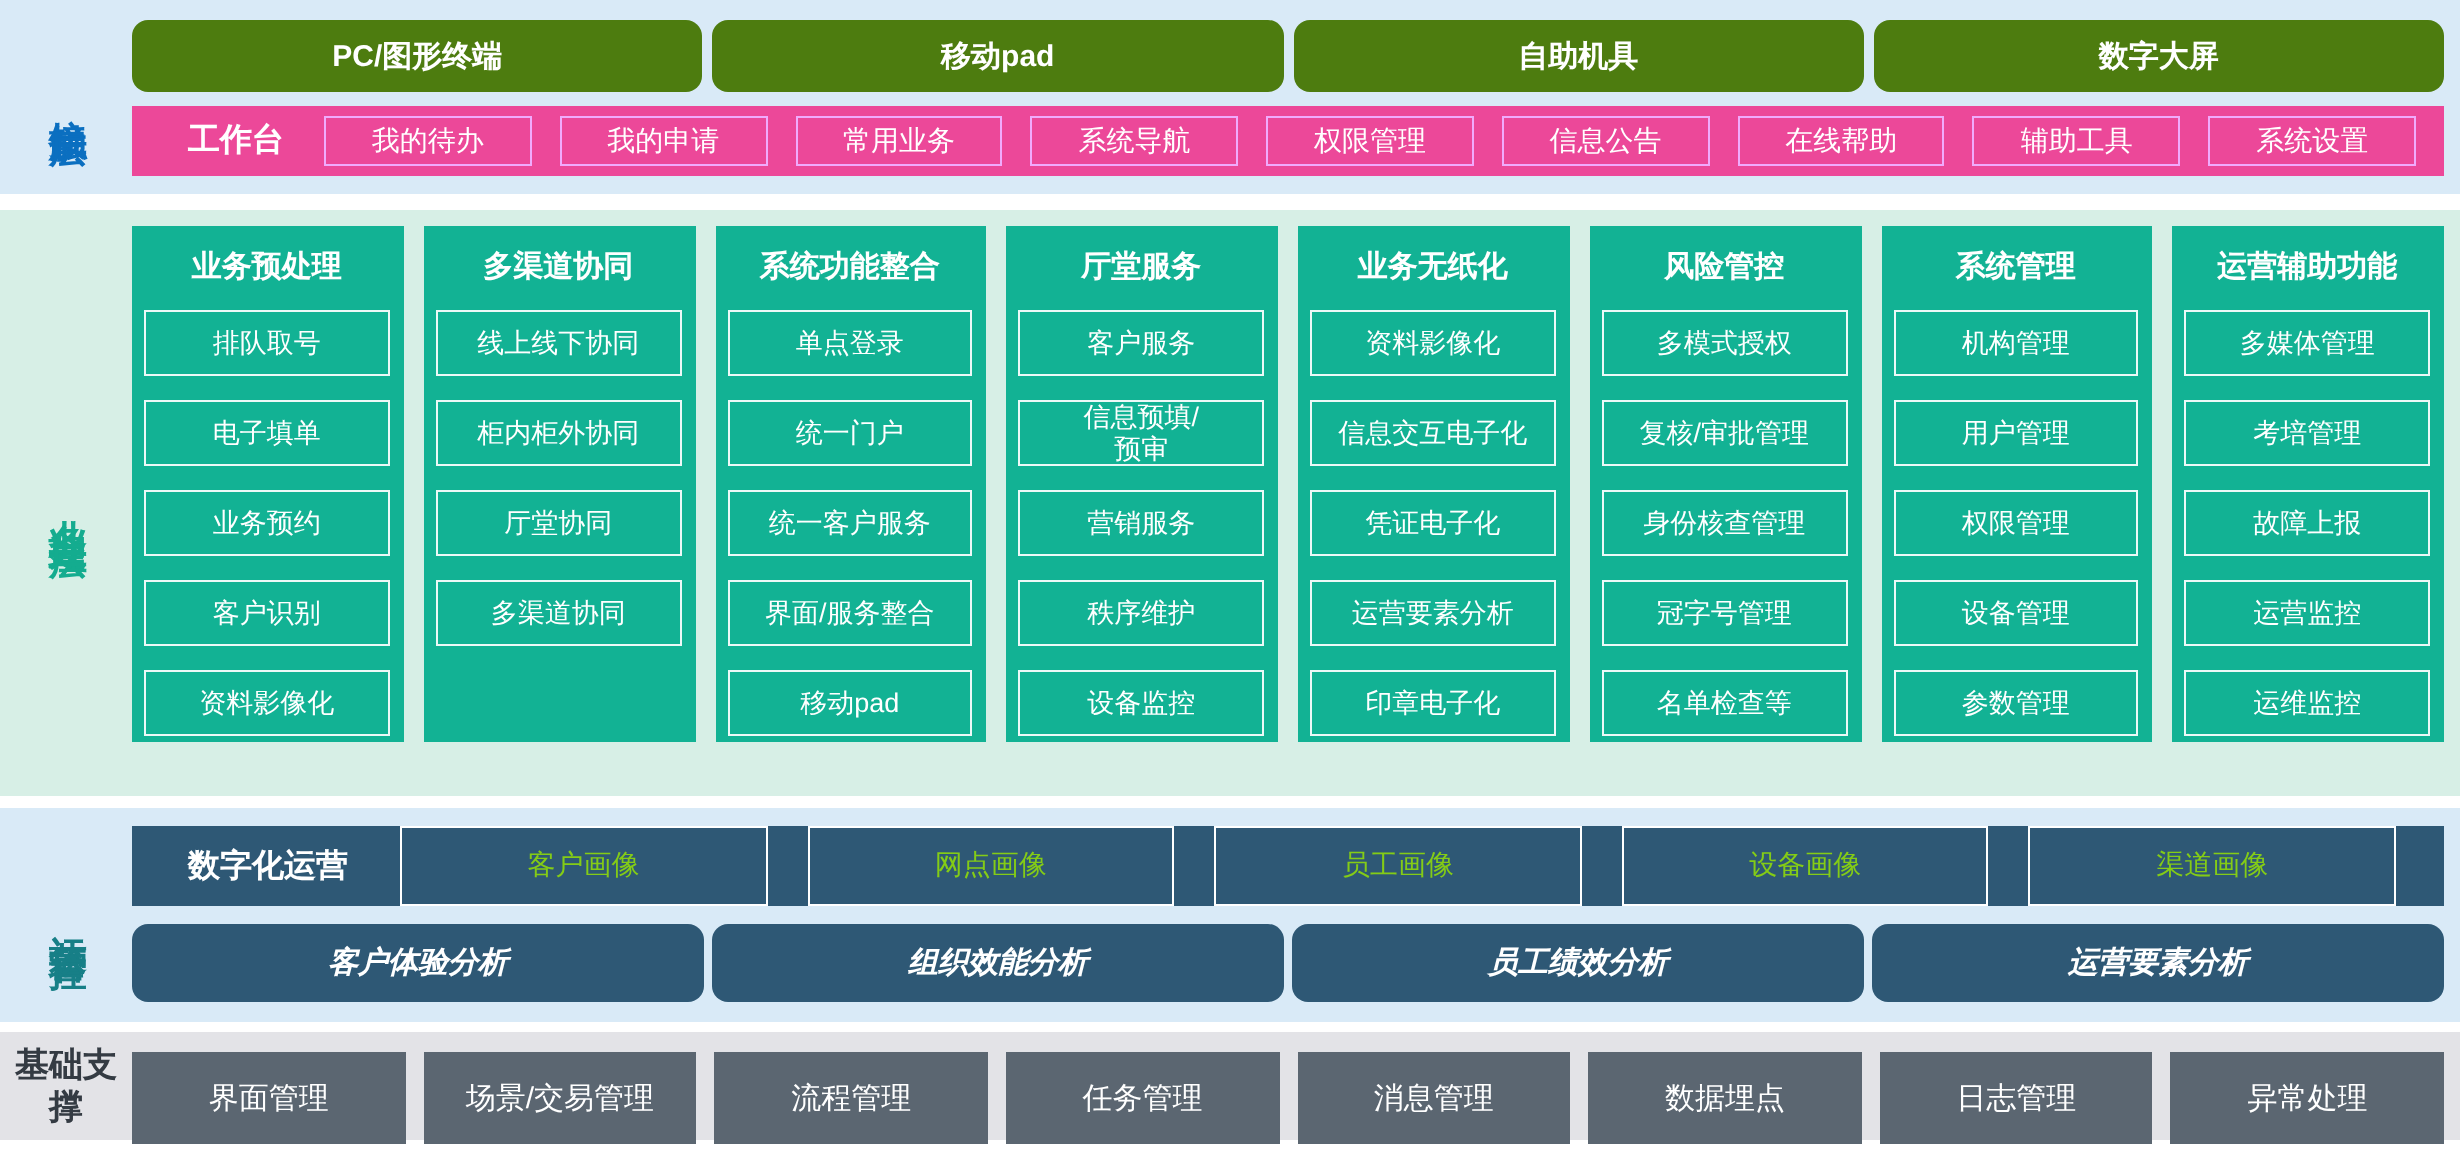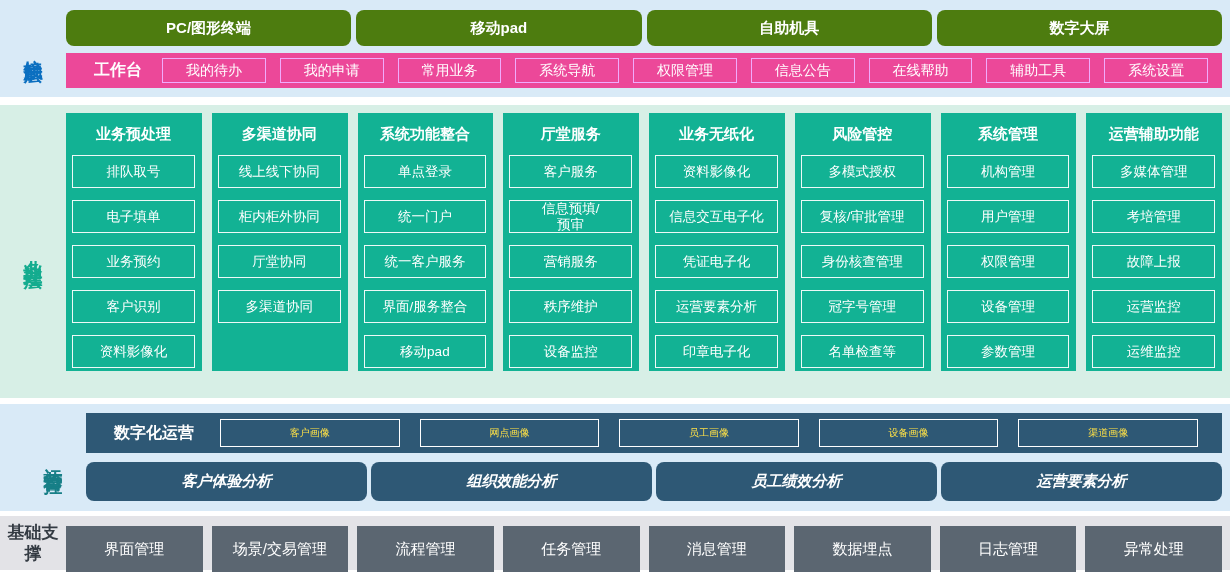--- a/index.html
+++ b/index.html
@@ -28,26 +28,26 @@
   .band-business { height:293px; background:#d7efe6; margin-bottom:6px; }
   .business-label { color:#14ac8f; font-size:19px; }
   .columns { display:flex; gap:10px; padding-top:8px; }
   .biz-col { flex:1; background:#12b294; padding:8px 7px 12px 6px; height:258px; display:flex; flex-direction:column; }
   .col-title { color:#fff; font-size:15px; font-weight:bold; text-align:center; height:26px; line-height:26px; margin-bottom:8px; white-space:nowrap; }
   .col-items { display:flex; flex-direction:column; gap:12px; }
   .col-item { height:33px; border:1px solid rgba(255,255,255,0.92); color:#fff; font-size:13.5px; line-height:1.12;
               display:flex; align-items:center; justify-content:center; text-align:center; white-space:pre-line; }
 
   
-  .band-ops { height:107px; background:#d9eaf7; margin-bottom:5px;padding-left:20px; }
+  .band-ops { height:107px; background:#d9eaf7; margin-bottom:5px; }
   .ops-label { color:#177f87; font-size:19px; }
   .digital-bar { display:flex; align-items:center; margin-top:9px; height:40px; background:#2e5875; padding:0 24px 0 28px; }
   .digital-title { color:#fff; font-size:16px; font-weight:bold; margin-right:26px; white-space:nowrap; }
   .digital-items { flex:1; display:flex; gap:20px; }
-  .digital-btn { flex:1; height:28px; border:1px solid #ffffff; color:#fde047; font-size:10px;
+  .digital-btn { flex:1; height:40px; border:1px solid #ffffff; color:#84cc16; font-size:14px;
                  display:flex; align-items:center; justify-content:center; background:transparent; }
   .analysis-row { display:flex; gap:4px; margin-top:9px; height:39px; }
   .analysis-box { flex:1; background:#2e5875; border-radius:8px; color:#fff; font-size:15px; font-weight:bold;
                   display:flex; align-items:center; justify-content:center;font-style:italic; }
 
   
   .band-base { height:54px; background:#e3e3e7; }
   .base-label { color:#343b43; font-size:17px; font-weight:bold; text-align:center; line-height:1.25; }
   .base-row { display:flex; gap:9px; margin-top:10px; height:46px; }
   .base-box { flex:1; background:#5b6671; color:#fff; font-size:15px;

